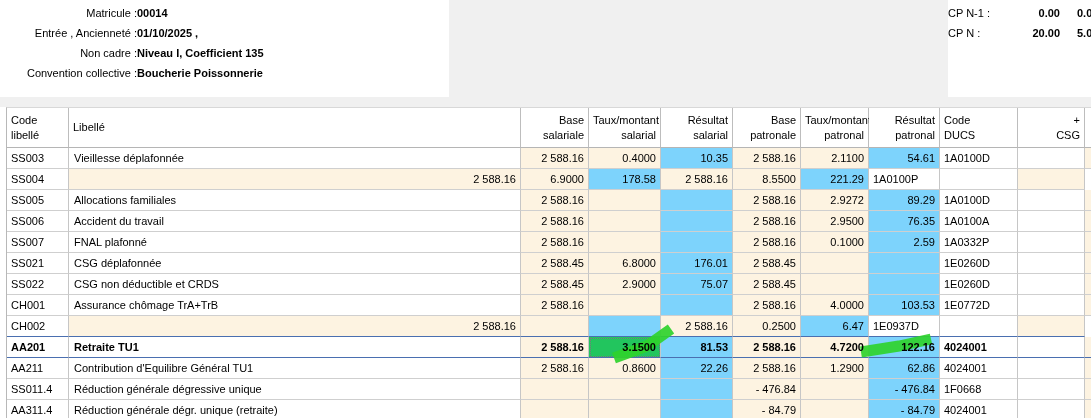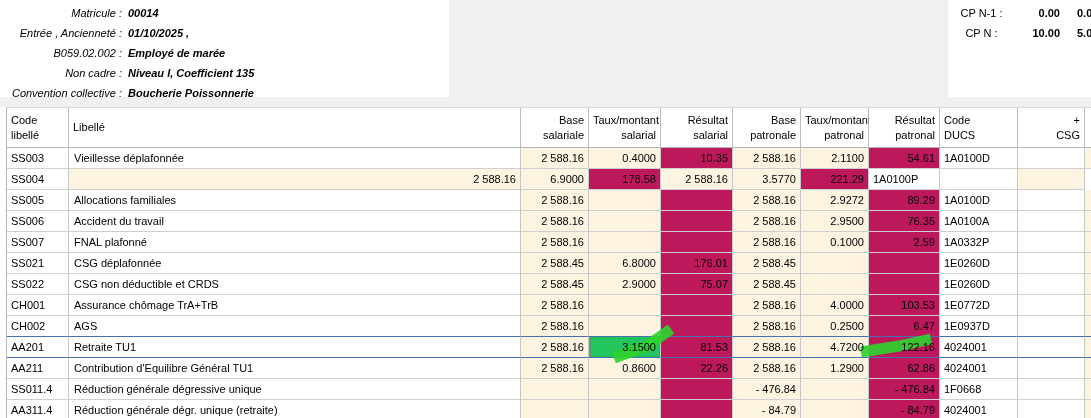--- a/index.html
+++ b/index.html
@@ -5,52 +5,52 @@
   * { margin:0; padding:0; box-sizing:border-box; }
   html,body { width:1091px; height:418px; }
   body {
     position:relative; overflow:hidden; background:#ffffff;
     font-family:"Liberation Sans", sans-serif; font-size:11px; color:#000;
   }
   
   .gray-mid   { position:absolute; left:449px; top:0; width:499px; height:107px; background:#f0f0f0; }
   .gray-strip { position:absolute; left:0; top:97px; width:1091px; height:10px; background:#f0f0f0; }
 
-  .info-block { position:absolute; left:8px; top:3px; line-height:20px; white-space:nowrap;font-style:italic; }
+  .info-block { position:absolute; left:23px; top:3px; line-height:20px; white-space:nowrap; }
   .info-line  { display:flex; }
   .info-label { display:inline-block; width:114px; text-align:right; }
-  .info-value { font-weight:bold; margin-left:6px; }
+  .info-value { font-weight:bold; }
 
   .cp-block { position:absolute; left:948px; top:3px; line-height:20px; white-space:nowrap; }
   .cp-line  { display:flex; }
-  .cp-label { display:inline-block; width:67px; text-align:center; }
+  .cp-label { display:inline-block; width:67px; text-align:left; }
   .cp-v1    { display:inline-block; width:45px; text-align:right; font-weight:bold; }
   .cp-v2    { display:inline-block; margin-left:17px; width:45px; text-align:left; font-weight:bold; }
 
   
   .paytable { position:absolute; left:6px; top:107px; border-left:1px solid #b8b8b8; border-top:1px solid #d8d8d8; background:#fff; }
   .thead, .trow { display:grid; grid-template-columns:62px 452px 68px 72px 72px 68px 68px 71px 78px 67px 20px; }
   .hcell {
     height:40px; background:#ffffff; border-right:1px solid #bdbdbd; border-bottom:1px solid #b5b5b5;
     display:flex; flex-direction:column; justify-content:center; line-height:15px; padding:0 4px;
   }
   .cell {
     height:21px; line-height:20px; padding:0 4px; overflow:hidden; white-space:nowrap;
     border-right:1px solid #c6c6c6; border-bottom:1px solid #cfcfcf; position:relative;
   }
   .al-right { text-align:right; }
   .al-left  { text-align:left; }
   .col-libelle.cell { padding-left:5px; }
   
   .cell.col-base_sal, .cell.col-taux_sal, .cell.col-base_pat, .cell.col-taux_pat, .cell.col-extra { background:#fdf3e1; }
-  .cell.col-res_sal, .cell.col-res_pat { background:#be185d; }
+  .cell.col-res_sal, .cell.col-res_pat { background:#7dd3fc; }
   .cell.col-code, .cell.col-libelle, .cell.col-ducs, .cell.col-csg { background:#ffffff; }
   
   .trow.before-selected .cell { border-bottom-color:#4a6fb0; }
-  .trow.selected .cell        { border-bottom-color:#4a6fb0; }
+  .trow.selected .cell        { border-bottom-color:#4a6fb0;font-weight:bold; }
   
   .cell.focused-cell { background:#22c55e; outline:1px dotted #7a7a7a; outline-offset:-2px; }
   
   .ct { position:relative; z-index:8; }
   .annot-layer { position:absolute; left:0; top:0; width:1091px; height:418px; z-index:5; pointer-events:none; }
 </style>
 </head>
 <body>
 
 <div class="gray-mid"></div>
@@ -59,42 +59,38 @@
 <div class="info-block">
   <div class="info-line">
     <span class="info-label">Matricule :</span>
     <span class="info-value">00014</span>
   </div>
   <div class="info-line">
     <span class="info-label">Entrée , Ancienneté :</span>
     <span class="info-value">01/10/2025 ,</span>
   </div>
   <div class="info-line">
-    <span class="info-label">B059.02.002 :</span>
-    <span class="info-value">Employé de marée</span>
-  </div>
-  <div class="info-line">
     <span class="info-label">Non cadre :</span>
     <span class="info-value">Niveau I, Coefficient 135</span>
   </div>
   <div class="info-line">
     <span class="info-label">Convention collective :</span>
     <span class="info-value">Boucherie Poissonnerie</span>
   </div>
 </div>
 
 <div class="cp-block">
   <div class="cp-line">
     <span class="cp-label">CP N-1 :</span>
     <span class="cp-v1">0.00</span>
     <span class="cp-v2">0.00</span>
   </div>
   <div class="cp-line">
     <span class="cp-label">CP N :</span>
-    <span class="cp-v1">10.00</span>
+    <span class="cp-v1">20.00</span>
     <span class="cp-v2">5.00</span>
   </div>
 </div>
 
 <div class="paytable">
   <div class="thead">
       <div class="hcell col-code al-left">
         <div>Code</div>
         <div>libellé</div>
       </div>
@@ -150,21 +146,21 @@
         <div class="cell col-ducs al-left"><span class="ct">1A0100D</span></div>
         <div class="cell col-csg al-right"><span class="ct"></span></div>
         <div class="cell col-extra al-left"><span class="ct"></span></div>
       </div>
       <div class="trow">
         <div class="cell col-code al-left"><span class="ct">SS004</span></div>
         <div class="cell col-base_sal al-right"><span class="ct">2 588.16</span></div>
         <div class="cell col-taux_sal al-right"><span class="ct">6.9000</span></div>
         <div class="cell col-res_sal al-right"><span class="ct">178.58</span></div>
         <div class="cell col-base_pat al-right"><span class="ct">2 588.16</span></div>
-        <div class="cell col-taux_pat al-right"><span class="ct">3.5770</span></div>
+        <div class="cell col-taux_pat al-right"><span class="ct">8.5500</span></div>
         <div class="cell col-res_pat al-right"><span class="ct">221.29</span></div>
         <div class="cell col-ducs al-left"><span class="ct">1A0100P</span></div>
         <div class="cell col-csg al-right"><span class="ct"></span></div>
         <div class="cell col-extra al-left"><span class="ct"></span></div>
       </div>
       <div class="trow">
         <div class="cell col-code al-left"><span class="ct">SS005</span></div>
         <div class="cell col-libelle al-left"><span class="ct">Allocations familiales</span></div>
         <div class="cell col-base_sal al-right"><span class="ct">2 588.16</span></div>
         <div class="cell col-taux_sal al-right"><span class="ct"></span></div>
@@ -236,21 +232,20 @@
         <div class="cell col-res_sal al-right"><span class="ct"></span></div>
         <div class="cell col-base_pat al-right"><span class="ct">2 588.16</span></div>
         <div class="cell col-taux_pat al-right"><span class="ct">4.0000</span></div>
         <div class="cell col-res_pat al-right"><span class="ct">103.53</span></div>
         <div class="cell col-ducs al-left"><span class="ct">1E0772D</span></div>
         <div class="cell col-csg al-right"><span class="ct"></span></div>
         <div class="cell col-extra al-left"><span class="ct"></span></div>
       </div>
       <div class="trow before-selected">
         <div class="cell col-code al-left"><span class="ct">CH002</span></div>
-        <div class="cell col-libelle al-left"><span class="ct">AGS</span></div>
         <div class="cell col-base_sal al-right"><span class="ct">2 588.16</span></div>
         <div class="cell col-taux_sal al-right"><span class="ct"></span></div>
         <div class="cell col-res_sal al-right"><span class="ct"></span></div>
         <div class="cell col-base_pat al-right"><span class="ct">2 588.16</span></div>
         <div class="cell col-taux_pat al-right"><span class="ct">0.2500</span></div>
         <div class="cell col-res_pat al-right"><span class="ct">6.47</span></div>
         <div class="cell col-ducs al-left"><span class="ct">1E0937D</span></div>
         <div class="cell col-csg al-right"><span class="ct"></span></div>
         <div class="cell col-extra al-left"><span class="ct"></span></div>
       </div>

